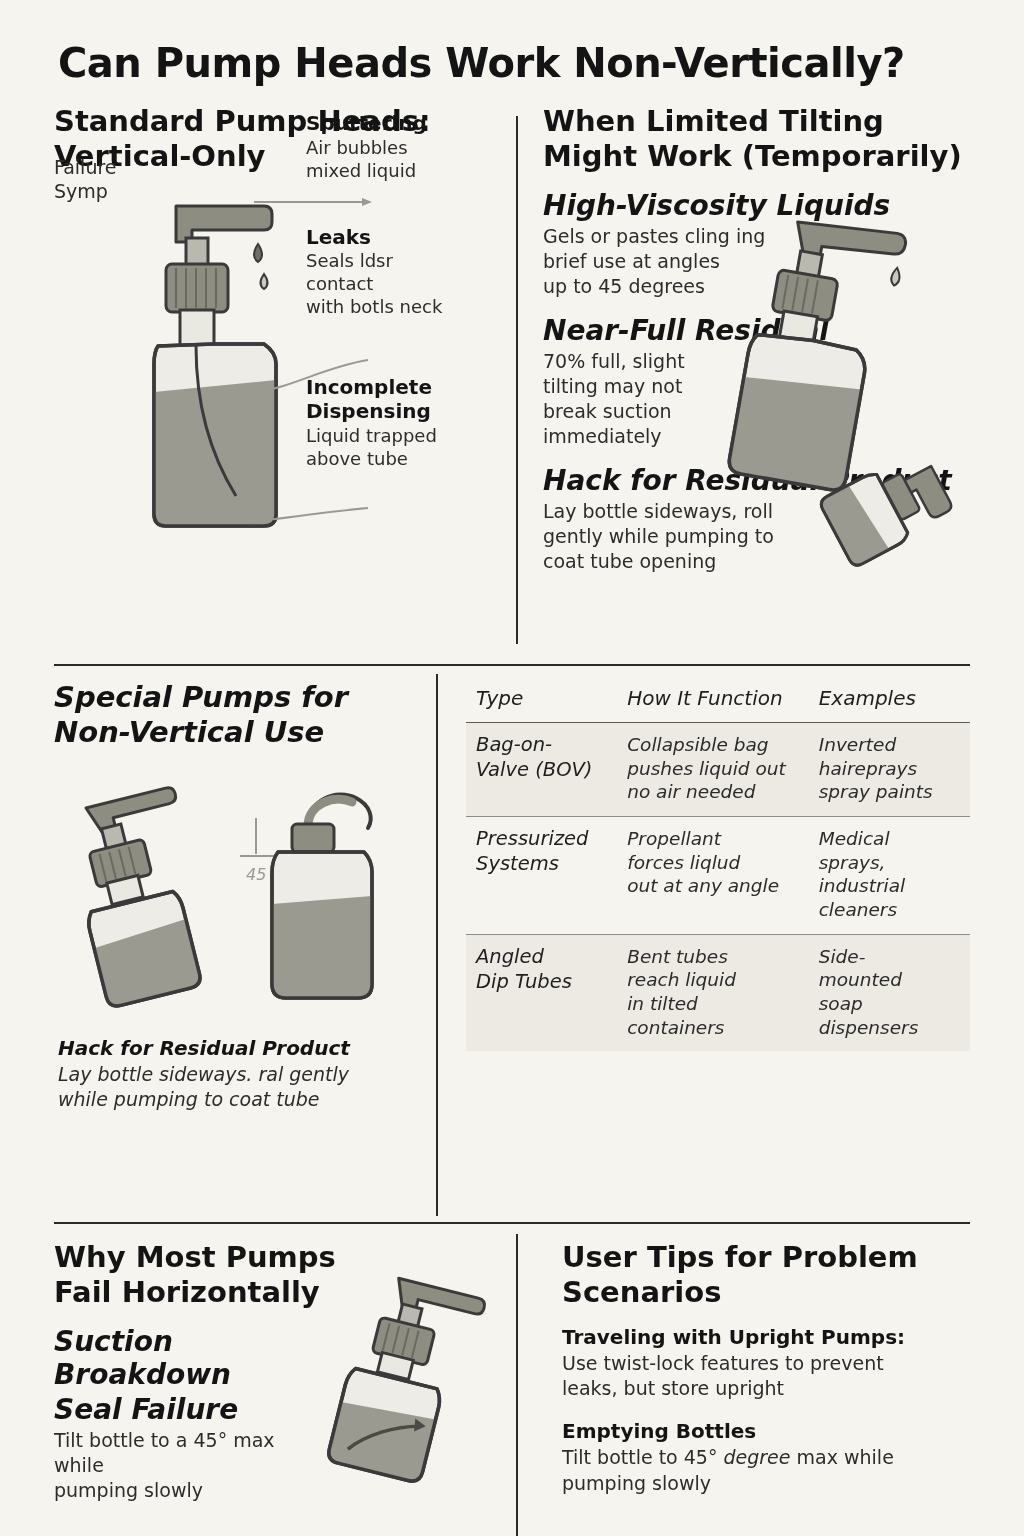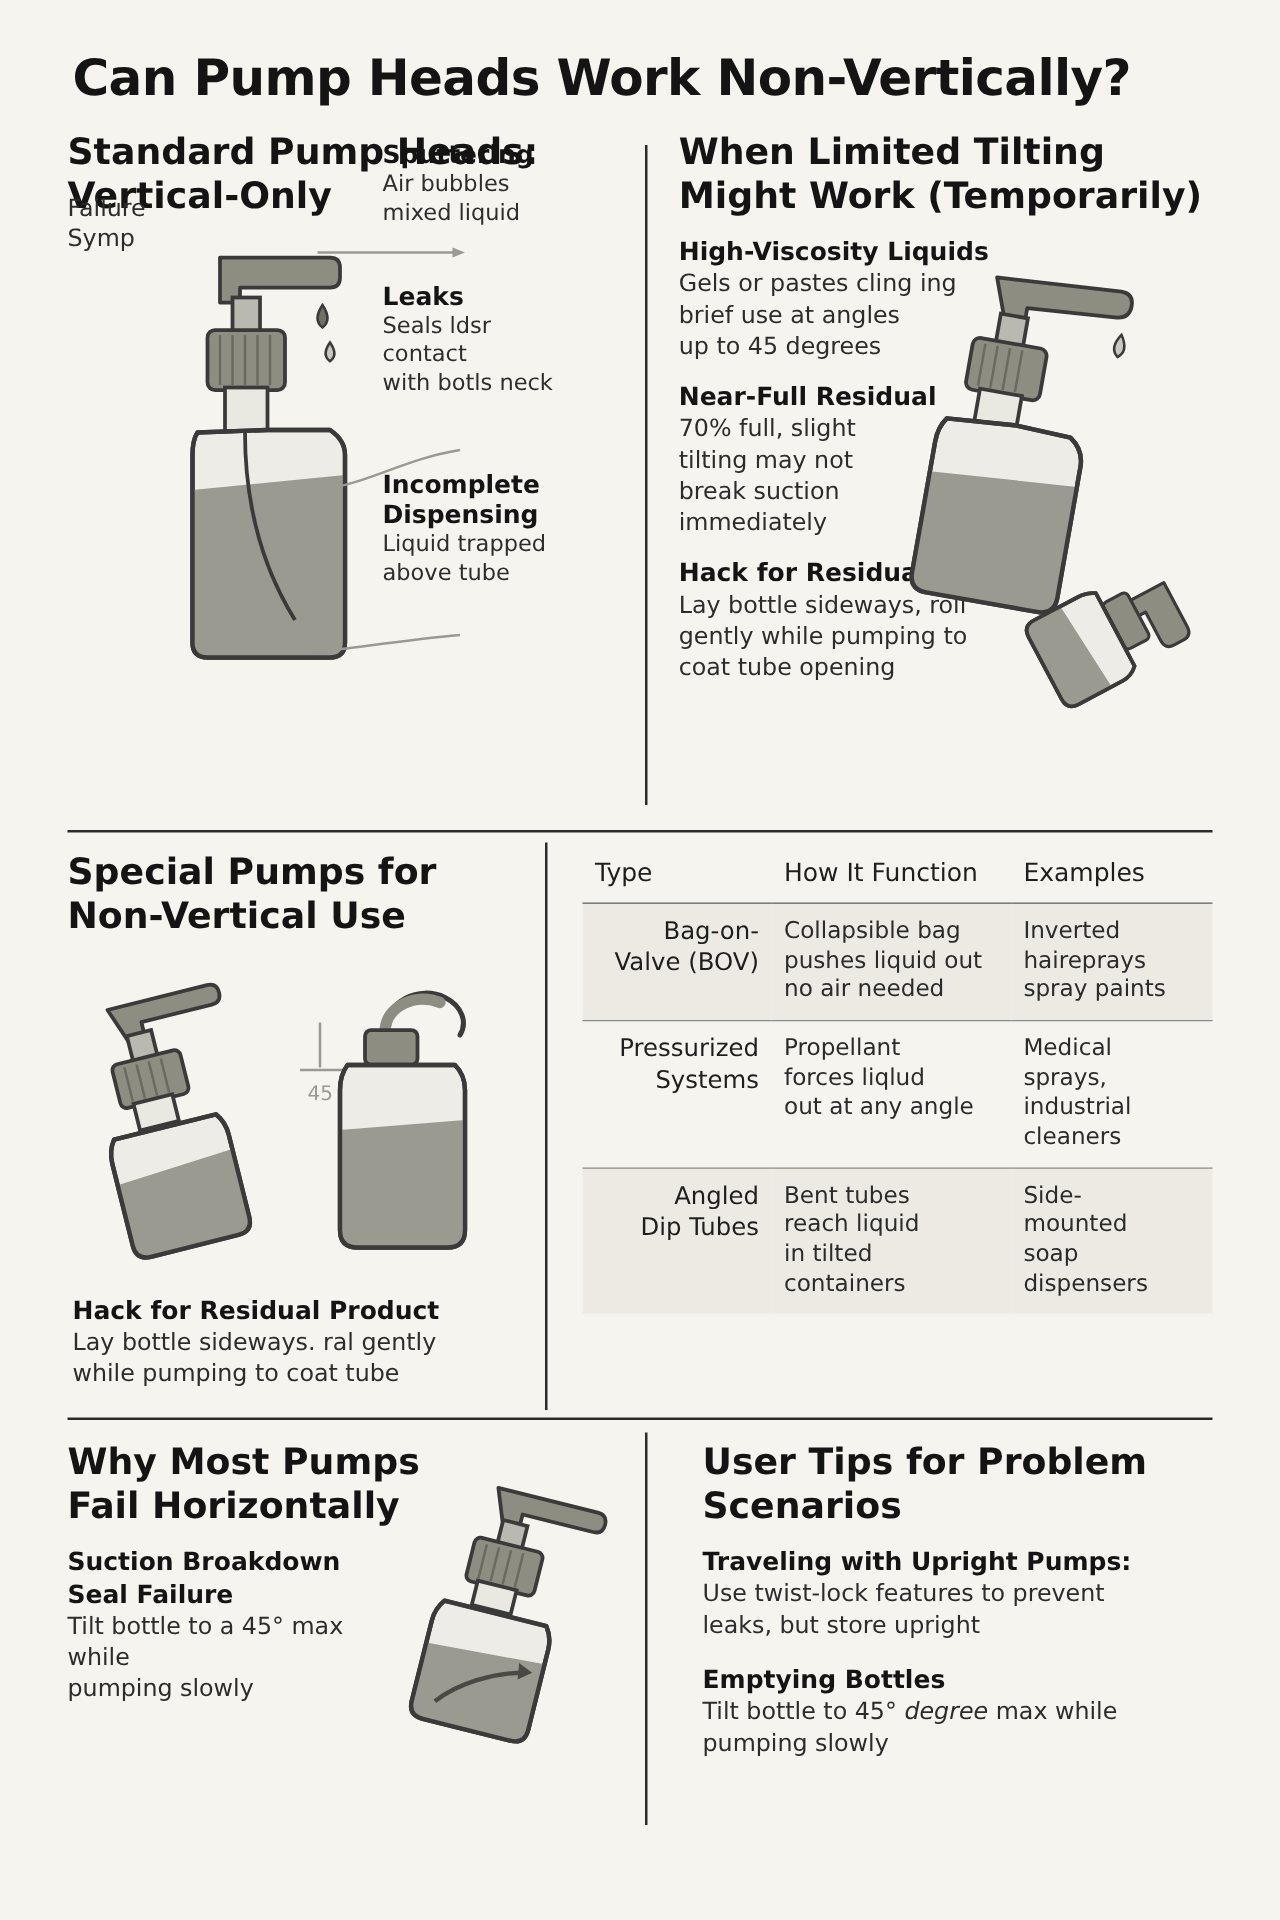--- a/index.html
+++ b/index.html
@@ -26,56 +26,56 @@
   .sec1 .col-left { width:455px; padding-right:20px; position:relative; }
   .sec1 .divider {
     position:absolute; left:462px; top:12px; bottom:20px; width:2px; background:#2b2b2b;
   }
   .sec1 .col-right { width:465px; padding-left:36px; position:relative; }
 
   h2.sec-title {
     font-size:29px; font-weight:bold; line-height:1.22; margin:0 0 14px 0; color:#141414;
   }
   h3.sub {
-    font-size:20px; font-weight:bold; margin:0 0 2px 0; color:#141414;
+    font-size:28px; font-weight:bold; margin:0 0 2px 0; color:#141414;font-style:italic;
   }
   p.body {
     font-size:19px; line-height:1.33; margin:0 0 14px 0; color:#2c2c2c;
   }
 
   
   .callouts { position:absolute; left:252px; top:8px; width:190px; }
   .callouts .item { margin-bottom:16px; }
   .callouts .ctitle { font-size:20px; font-weight:bold; color:#141414; line-height:1.18; }
   .callouts .ctext { font-size:18px; color:#2d2d2d; line-height:1.28; }
 
   .failure-label {
     position:absolute; left:0px; top:52px; font-size:19px; color:#2c2c2c; line-height:1.25;
   }
 
   .art { position:absolute; }
 
   
-  .sec2 { display:flex; position:relative; height:468px; padding-top:14px; }
+  .sec2 { display:flex; position:relative; height:556px; padding-top:14px;font-style:italic; }
   .sec2 .col-left { width:382px; position:relative; }
   .sec2 .divider {
     position:absolute; left:382px; top:8px; bottom:6px; width:2px; background:#2b2b2b;
   }
   .sec2 .col-right { flex:1; padding-left:30px; }
 
   table.ptable { width:100%; border-collapse:collapse; }
   table.ptable th {
     text-align:left; font-size:20px; font-weight:normal; color:#1e1e1e;
     padding:6px 10px 12px 10px; vertical-align:bottom;
   }
   table.ptable td {
     font-size:18.5px; color:#2b2b2b; padding:10px 10px 12px 10px;
     vertical-align:top; line-height:1.28;
   }
-  table.ptable td.c0 { font-size:19.5px; color:#1e1e1e; width:30%;text-align:right; }
+  table.ptable td.c0 { font-size:19.5px; color:#1e1e1e; width:30%; }
   table.ptable td.c1 { width:38%; }
   table.ptable td.c2 { width:32%; }
   table.ptable tr.head-row { border-bottom:1.5px solid #5a5a5a;margin-top:32px; }
   table.ptable tr.band { background:#eceae3; }
   table.ptable tr.rowline td { border-top:1.5px solid #8c8c8c; }
 
   .hack-blk { position:absolute; left:4px; top:356px; width:360px; }
   .hack-blk .ht { font-size:20px; font-weight:bold; color:#141414; margin-bottom:2px; }
   .hack-blk .hb { font-size:19px; color:#2c2c2c; line-height:1.32; }
 

